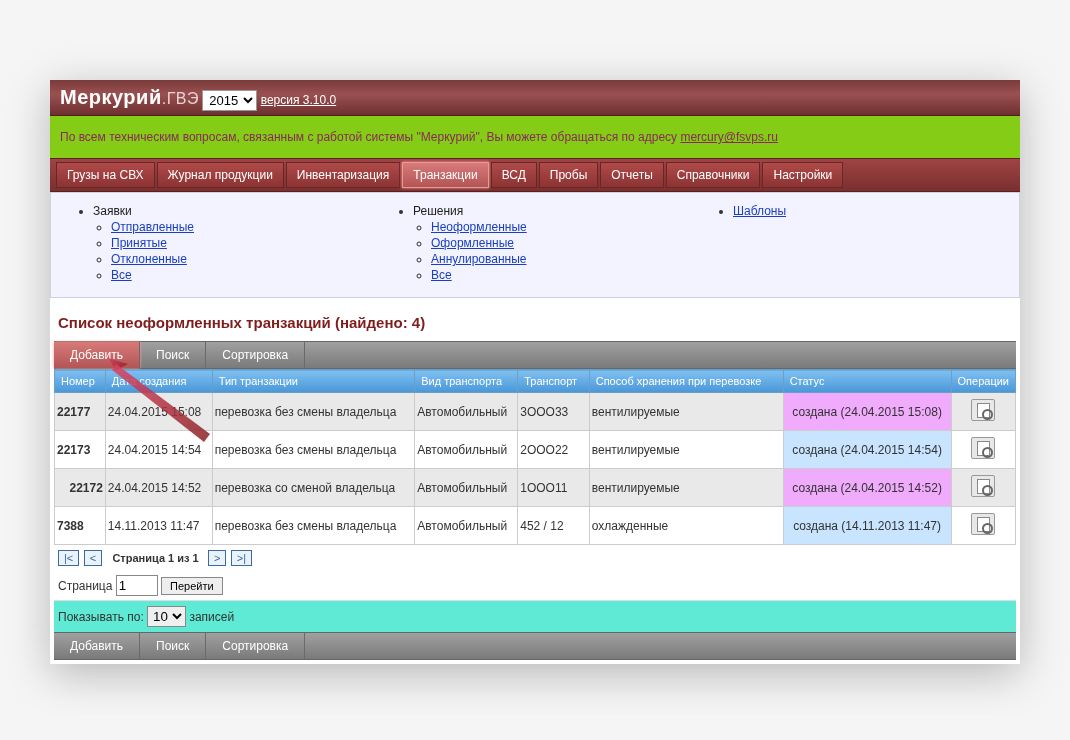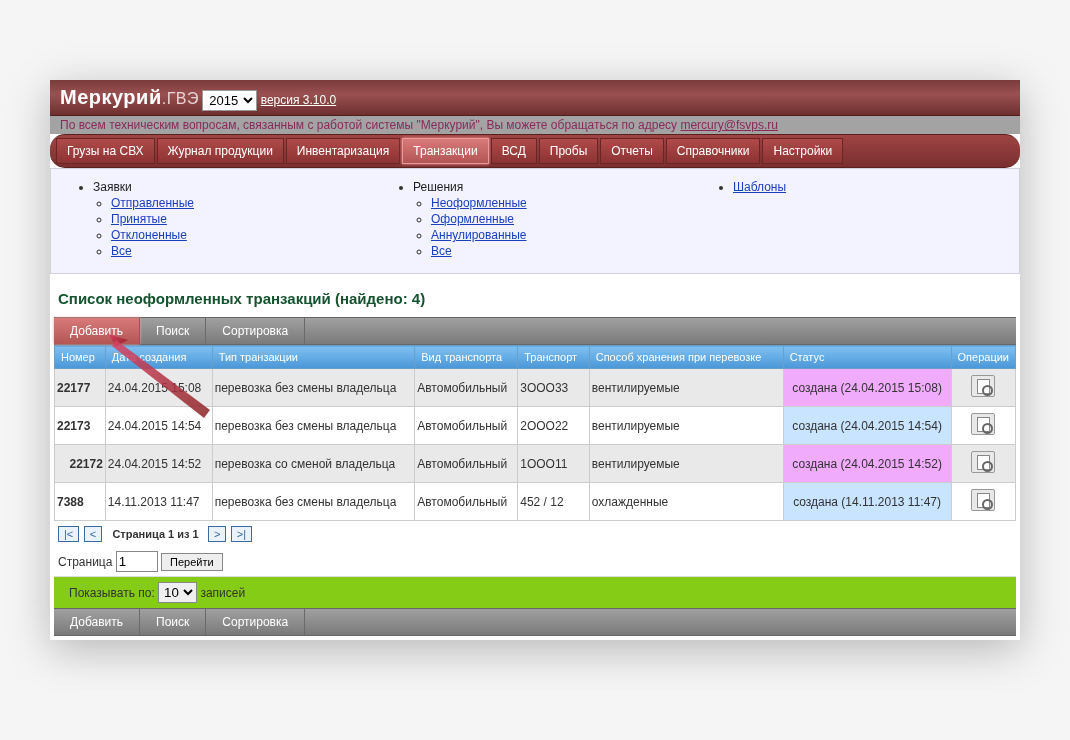--- a/index.html
+++ b/index.html
@@ -26,33 +26,32 @@
   .titlebar .appsub { font-size: 16px; color: #e8d4d4; font-weight: normal;}
   .titlebar select {
     border: 1px solid #999;
     background: #fff;
     font-size: 13px;
     padding: 1px 2px;
     vertical-align: middle;
   }
   .titlebar .version { text-decoration: underline; color: #fff; font-size: 12px; }
   .infoline {
-    background: #a3a3a3;
+    background: #84cc16;
     color: #8a2a5a;
-    padding: 2px 10px;
+    padding: 14px 10px;
     font-size: 12px;
   }
   .infoline a { color: #8a2a5a; text-decoration: underline;}
   
   .mainnav {
     background: linear-gradient(#9e4444, #7a2f2f);
     padding: 3px 6px;
     border-top: 1px solid #5a1f1f;
     border-bottom: 1px solid #5a1f1f;
-    border-radius: 15px;
   }
   .mainnav .tab {
     display: inline-block;
     background: linear-gradient(#b04a4a, #8c3333);
     color: #fff;
     padding: 5px 10px;
     font-size: 12px;
     margin-right: 2px;
     border: 1px solid #6a2525;
     cursor: pointer;
@@ -71,21 +70,21 @@
   }
   .subnav-cols { display: flex; }
   .subnav-col { flex: 1; padding: 0 20px;}
   .subnav-col ul { margin: 0 0 0 18px; padding: 0; list-style: disc;}
   .subnav-col ul ul { list-style: circle;}
   .subnav-col li { line-height: 16px;}
   .subnav-col a { color: #1a3fbf; text-decoration: underline; cursor:pointer;}
   .subnav-col .head { color: #222; }
   
   .content { padding: 10px 4px 4px;}
-  .page-title { font-size: 15px; font-weight: bold; color: #14532d; margin: 6px 4px 10px;}
+  .page-title { font-size: 15px; font-weight: bold; color: #7f1d1d; margin: 6px 4px 10px;}
   
   .toolbar, .toolbar2 {
     background: linear-gradient(#a0a0a0, #7a7a7a);
     border-top: 1px solid #666;
     border-bottom: 1px solid #666;
     padding: 0;
   }
   .toolbar .btn, .toolbar2 .btn {
     display: inline-block;
     color: #fff;
@@ -156,21 +155,21 @@
     background:#eaf2fb;
     padding: 1px 5px;
     font-size:11px;
     cursor:pointer;
     margin-right:1px;
   }
   .pager .plabel { display:inline-block; margin: 0 6px; font-size:11px; color:#333; font-weight:bold;}
   .goto { padding: 4px 4px; background:#fff;}
   .goto input[type=text] { width:36px; border:1px solid #888; padding:2px;}
   .goto .gobtn { border:1px solid #888; background:#eee; padding:2px 8px; cursor:pointer; font-size:11px;}
-  .perpage { padding: 5px 15px; background:#84cc16; border-top:1px solid #ddd;}
+  .perpage { padding: 5px 4px; background:#5eead4; border-top:1px solid #ddd;}
   .perpage select { border:1px solid #888; padding:1px;}
   
   
   .arrow {
     position:absolute;
     width:120px; height:90px;
     pointer-events:none;
   }
   .arrow svg { width:100%; height:100%;}
   .content-wrap { position:relative;}

